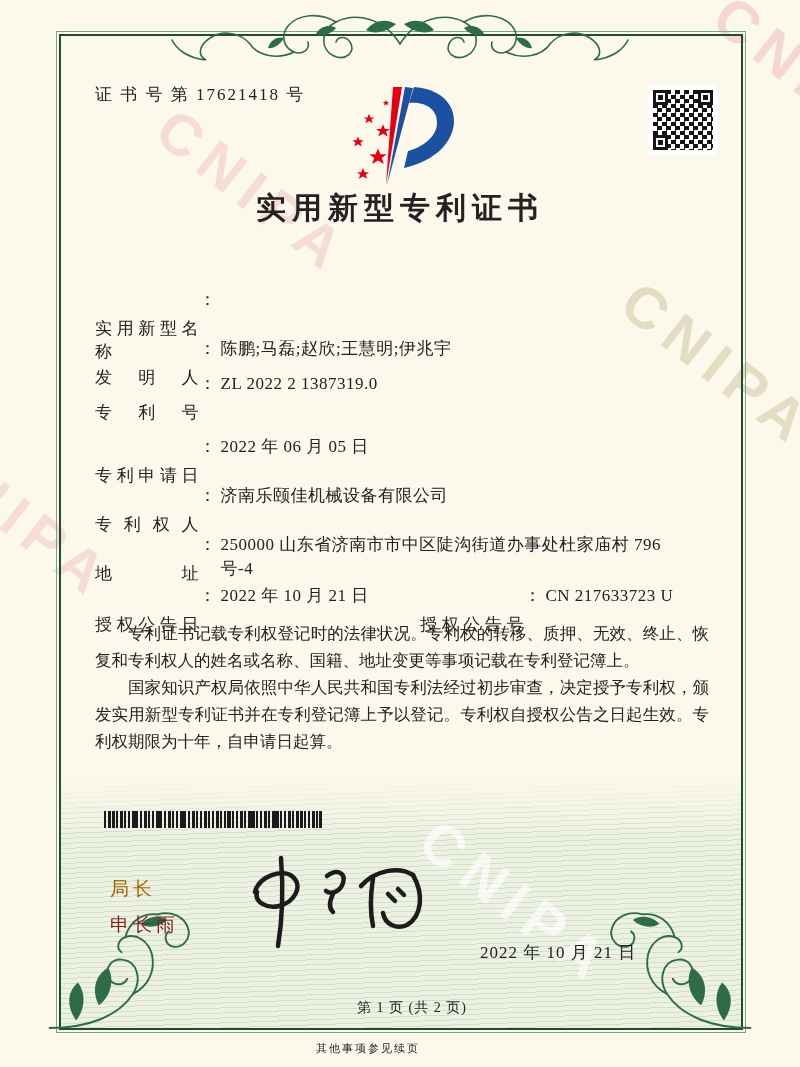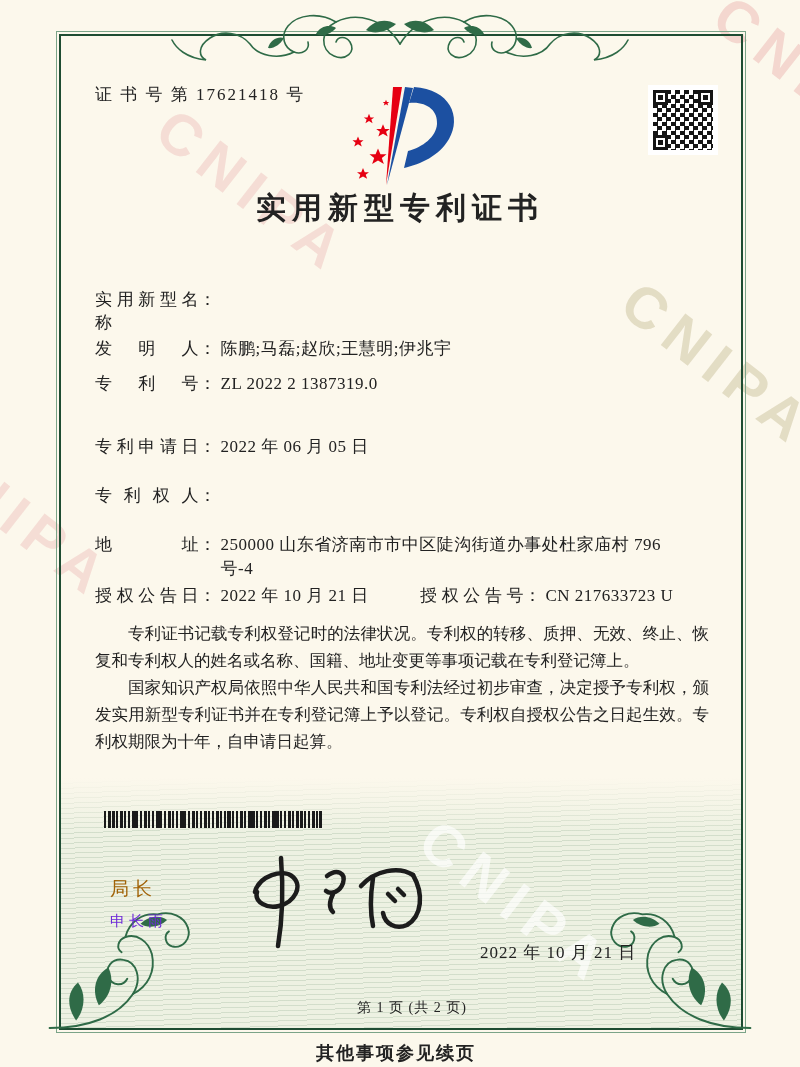--- a/index.html
+++ b/index.html
@@ -38,44 +38,44 @@
   .qf{position:absolute;width:15px;height:15px;border:3px solid #151515;background:#fff;box-sizing:border-box;}
   .qf::after{content:"";position:absolute;inset:2px;background:#151515;}
   .qf.tl{left:0;top:0}.qf.tr{right:0;top:0}.qf.bl{left:0;bottom:0}
 
   .title{position:absolute;left:0;top:188px;width:100%;text-align:center;font-size:30px;
          font-weight:700;letter-spacing:6px;z-index:5;}
 
   
   .field-row{position:absolute;left:95px;display:flex;align-items:flex-start;
              font-size:17px;letter-spacing:0.5px;z-index:5;}
-  .flabel{display:inline-block;width:104px;text-align:justify;text-align-last:justify;flex:none;}
+  .flabel{display:inline-block;width:104px;text-align:justify;text-align-last:justify;flex:none;margin-top:29px;}
   .fcolon{flex:none;margin-right:4px;}
   .fvalue{max-width:462px;line-height:24px;}
 
   
   .body-text{position:absolute;left:95px;top:620px;width:614px;font-size:16.5px;
              line-height:27px;text-align:justify;z-index:5;}
   .body-text p{margin:0;text-indent:2em;}
 
   
   .barcode{position:absolute;left:104px;top:811px;width:218px;height:17px;z-index:5;
     background-image:
       repeating-linear-gradient(90deg,#1a1a1a 0 2px,transparent 2px 4px),
       repeating-linear-gradient(90deg,#1a1a1a 0 1px,transparent 1px 6px),
       repeating-linear-gradient(90deg,transparent 0 8px,#1a1a1a 8px 11px,transparent 11px 23px);}
   .signoff-title{position:absolute;left:110px;top:876px;font-size:19px;letter-spacing:4px;
       font-family:"Liberation Sans","DejaVu Sans",sans-serif;z-index:5;color:#a16207;}
-  .signoff-name{position:absolute;left:110px;top:912px;font-size:15px;letter-spacing:4px;
-      font-family:"Liberation Sans","DejaVu Sans",sans-serif;z-index:5;color:#6d28d9;}
+  .signoff-name{position:absolute;left:110px;top:912px;font-size:19px;letter-spacing:4px;
+      font-family:"Liberation Sans","DejaVu Sans",sans-serif;z-index:5;color:#7f1d1d;}
   .signature{position:absolute;left:225px;top:850px;z-index:5;}
   .sig-date{position:absolute;left:480px;top:941px;font-size:17px;letter-spacing:1px;z-index:5;}
   .page-num{position:absolute;left:12px;top:999px;width:100%;text-align:center;font-size:14px;
             letter-spacing:1px;z-index:5;}
-  .cont-note{position:absolute;left:316px;top:1041px;font-size:18px;letter-spacing:2px;z-index:5;font-weight:bold;}
+  .cont-note{position:absolute;left:316px;top:1041px;font-size:11px;letter-spacing:2px;z-index:5;}
 
   
   .orn{position:absolute;z-index:4;pointer-events:none;}
   .orn-top{left:170px;top:8px;}
   .orn-bl{left:42px;top:898px;}
   .orn-br{left:578px;top:898px;transform:scaleX(-1);}
 </style>
 </head>
 <body>
 
@@ -168,20 +168,21 @@
     <span class="fvalue">ZL 2022 2 1387319.0</span>
   </div>
   <div class="field-row" style="top:435px">
     <span class="flabel">专利申请日</span>
       <span class="fcolon">：</span>
     <span class="fvalue">2022 年 06 月 05 日</span>
   </div>
   <div class="field-row" style="top:484px">
     <span class="flabel">专利权人</span>
       <span class="fcolon">：</span>
+    <span class="fvalue">济南乐颐佳机械设备有限公司</span>
   </div>
   <div class="field-row" style="top:533px">
     <span class="flabel">地址</span>
       <span class="fcolon">：</span>
     <span class="fvalue">250000 山东省济南市市中区陡沟街道办事处杜家庙村 796号-4</span>
   </div>
   <div class="field-row" style="top:584px">
     <span class="flabel">授权公告日</span>
       <span class="fcolon">：</span>
     <span class="fvalue">2022 年 10 月 21 日</span>

